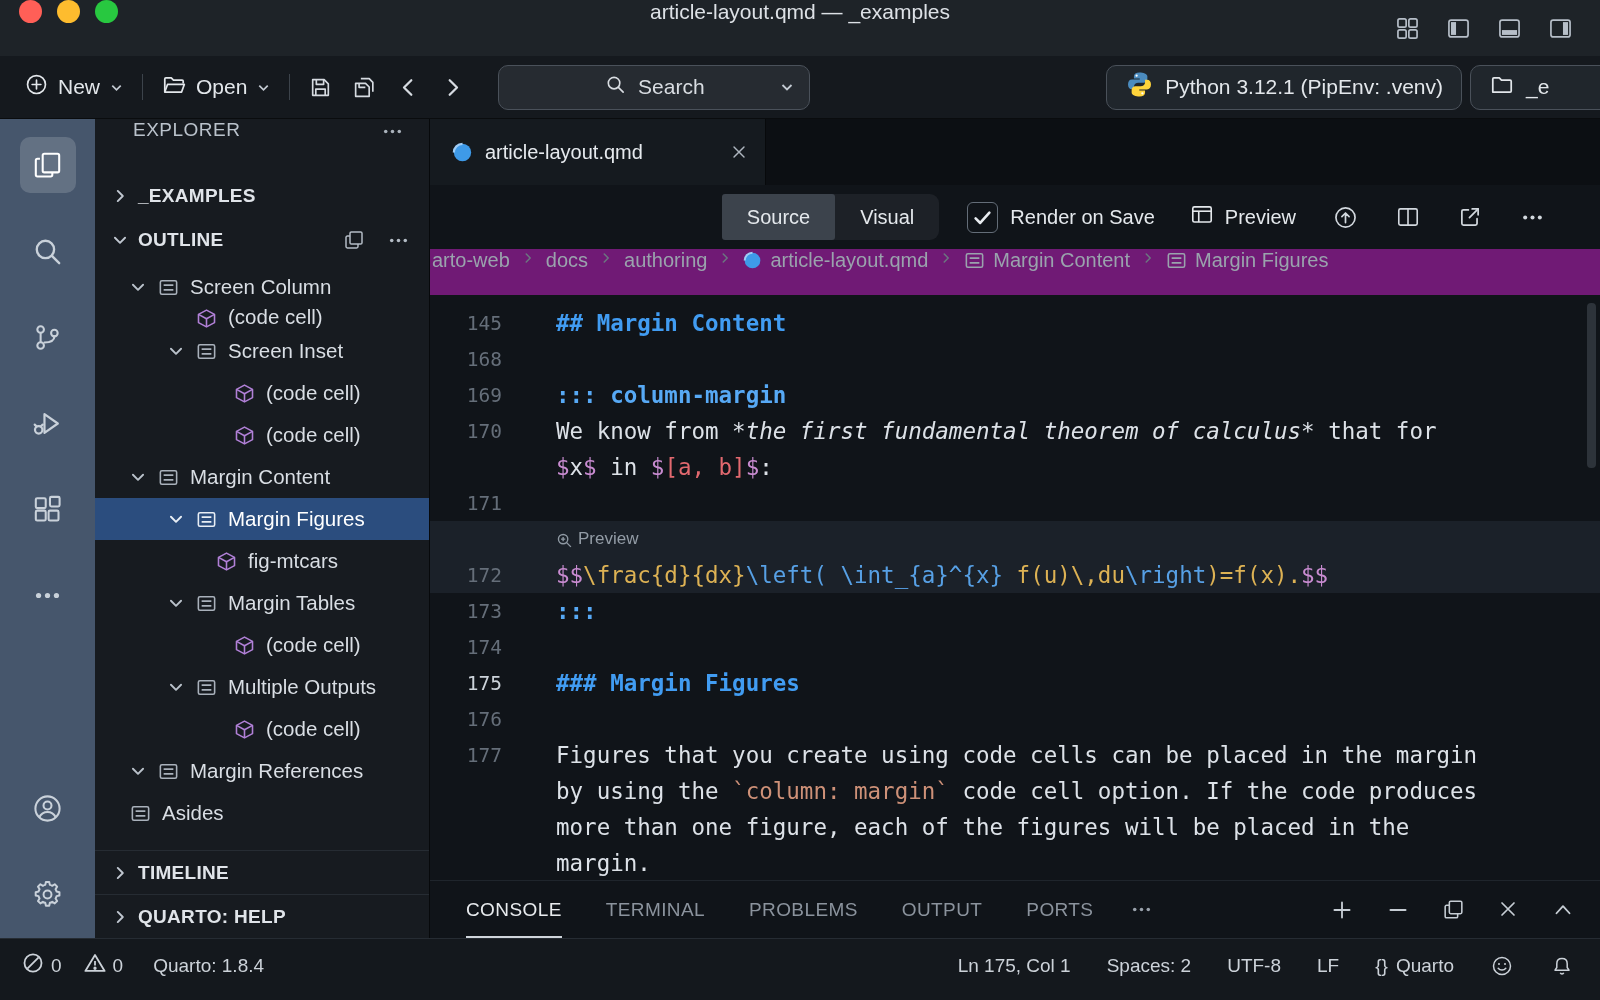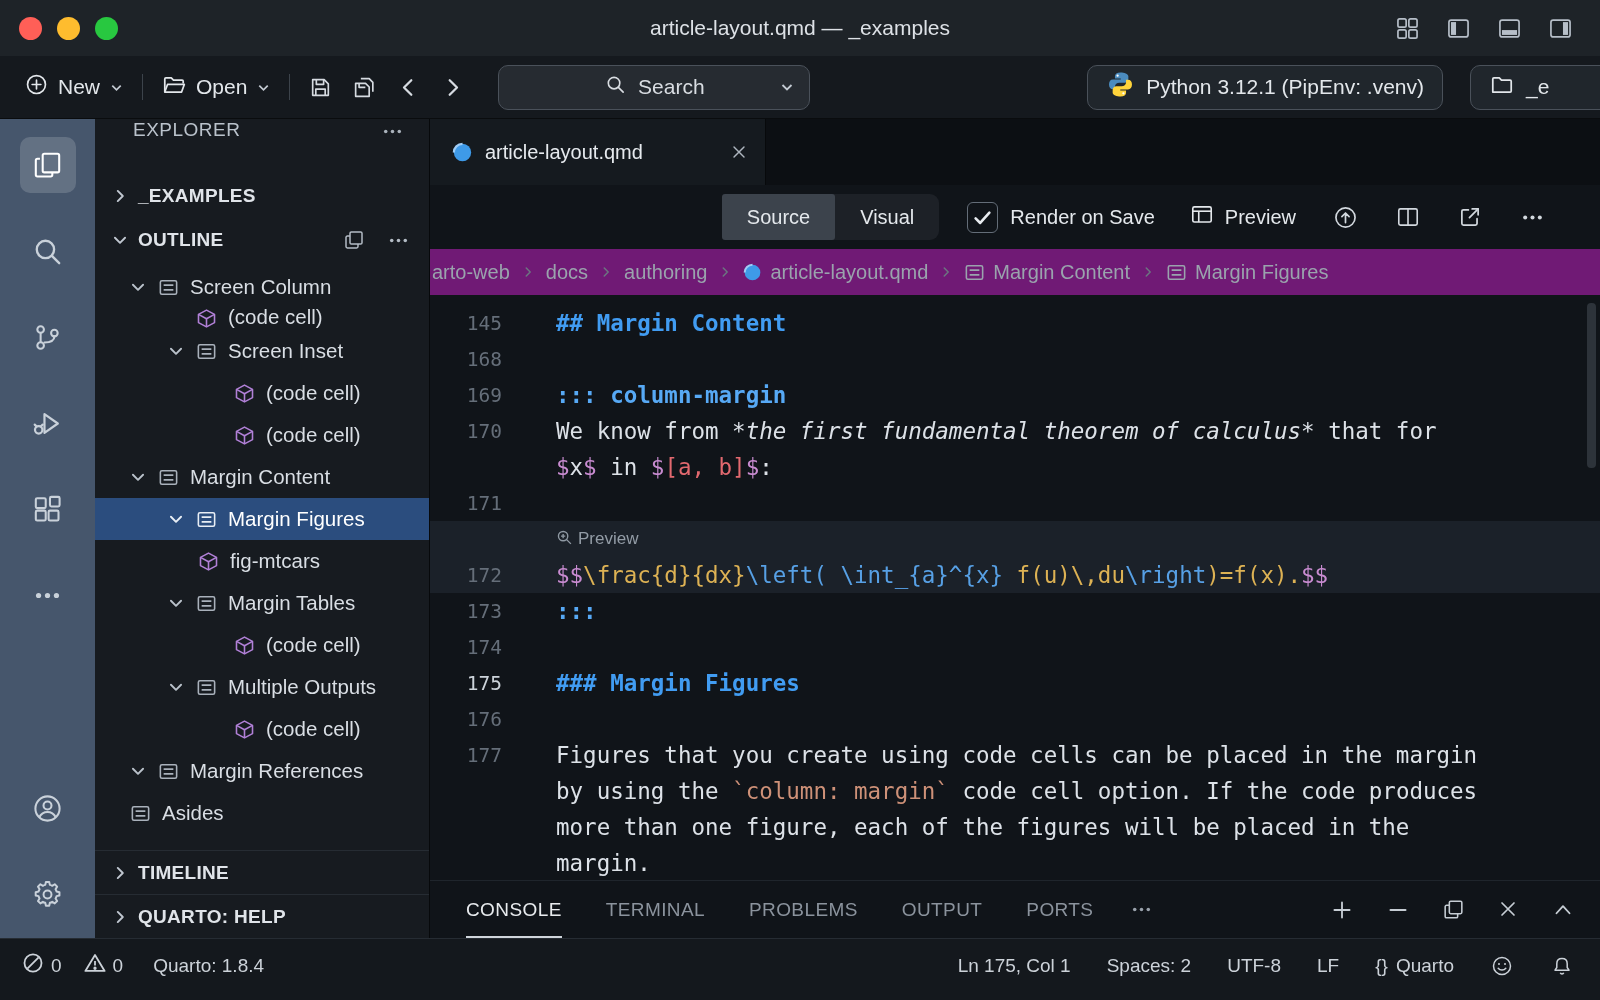--- a/index.html
+++ b/index.html
@@ -1,37 +1,37 @@
 <!DOCTYPE html>
 <html><head>
 <meta charset="utf-8">
 <style>
   *{margin:0;padding:0;box-sizing:border-box}
   html,body{width:1600px;height:1000px;overflow:hidden}
   body{font-family:"Liberation Sans",sans-serif;background:#0c0f12;color:#dde1e6}
   .window{width:1600px;height:1000px;display:flex;flex-direction:column}
 
   
-  .titlebar{height:56px;flex:0 0 56px;background:#1e2328;display:flex;align-items:center;position:relative}
+  .titlebar{height:56px;flex:0 0 56px;background:#1e2328;display:flex;position:relative}
   .traffic{display:flex;gap:15px;margin-left:19px;z-index:2}
   .light{width:23px;height:23px;border-radius:50%;cursor:pointer}
   .light.red{background:#ff5f57}.light.yellow{background:#febc2e}.light.green{background:#28c840}
   .titlebar .wtitle{position:absolute;left:250px;right:250px;text-align:center;color:#dde1e6;font-size:21px}
   .win-icons{margin-left:auto;display:flex;align-items:center;gap:24px;padding-right:26px;color:#b6bec8;z-index:2}
   .win-icons span{display:flex;cursor:pointer}
 
   
   .toolbar{height:63px;flex:0 0 63px;background:#15191e;display:flex;align-items:center;padding-left:14px;border-bottom:1px solid #0a0c0e}
   .tb-btn{display:flex;align-items:center;gap:9px;background:none;border:none;color:#e3e7eb;font-size:21px;font-family:inherit;padding:6px 10px;border-radius:8px;cursor:pointer}
   .tb-btn .caret,.search-pill .caret{display:flex;color:#c3cad2}
   .tb-icon{display:flex;align-items:center;justify-content:center;background:none;border:none;color:#d6dbe1;width:44px;height:46px;cursor:pointer}
   .tb-sep{width:1px;height:26px;background:#3c434b;margin:0 8px}
   .search-pill{width:312px;height:45px;margin-left:24px;background:#262b31;border:1px solid #4a515a;border-radius:10px;display:flex;align-items:center;justify-content:center;gap:11px;color:#d9dde2;font-size:21px;position:relative;cursor:pointer}
   .search-pill .caret{position:absolute;right:14px}
-  .tb-right{margin-left:auto;display:flex;align-items:center;gap:27px}
+  .tb-right{margin-left:auto;display:flex;align-items:center;gap:8px}
   .pill{height:45px;background:#20262c;border:1px solid #4a515a;border-radius:10px;display:flex;align-items:center;gap:11px;padding:0 18px;color:#e3e7eb;font-size:21px;font-family:inherit;cursor:pointer;white-space:nowrap}
   .pill.workspace{width:160px;margin-right:-30px;justify-content:flex-start}
 
   
   .main{flex:1;display:flex;min-height:0}
 
   .activitybar{width:95px;flex:0 0 95px;background:#46566c;display:flex;flex-direction:column;align-items:center;padding:18px 0 12px}
   .act-item{width:56px;height:56px;border-radius:10px;display:flex;align-items:center;justify-content:center;color:#c9d1da;margin-bottom:30px;cursor:pointer}
   .act-item.active{background:rgba(255,255,255,.16);color:#fff}
   .act-spacer{flex:1}
@@ -70,31 +70,31 @@
 
   .ed-toolbar{height:64px;flex:0 0 64px;display:flex;align-items:center;justify-content:flex-end;padding-right:54px;background:#101419}
   .seg{display:flex;background:#1d2127;border-radius:9px;height:46px;align-items:stretch}
   .seg-item{display:flex;align-items:center;padding:0 25px;font-size:20px;color:#e4e8ec;cursor:pointer;border-radius:3px}
   .seg-item.active{background:#3c434c}
   .checkbox{width:31px;height:31px;border:1.5px solid #646d78;border-radius:6px;display:flex;align-items:center;justify-content:center;margin-left:28px;cursor:pointer;flex:0 0 31px}
   .ed-label{font-size:20px;color:#e4e8ec;margin-left:12px;white-space:nowrap}
   .ed-btn{display:flex;align-items:center;gap:10px;background:none;border:none;color:#e4e8ec;font-size:20px;font-family:inherit;margin-left:34px;cursor:pointer;white-space:nowrap}
   .ed-icon{display:flex;color:#d2d8de;margin-left:36px;cursor:pointer}
 
-  .breadcrumbs{height:46px;flex:0 0 46px;display:flex;align-items:center;padding-left:2px;font-size:20px;color:#9aa3ad;overflow:hidden;white-space:nowrap}
+  .breadcrumbs{height:46px;flex:0 0 46px;display:flex;align-items:flex-start;padding-left:2px;font-size:20px;color:#9aa3ad;overflow:hidden;white-space:nowrap}
   .bc-item{display:flex;align-items:center;gap:8px;cursor:pointer}
   .bc-sep{display:flex;color:#6c7681;margin:0 9px}
   .bc-sep svg{transform:scale(.78)}
   .bc-ic{display:flex;color:#9aa3ad}
 
   .code-area{flex:1;min-height:0;position:relative;padding-top:10px;background:#101419;overflow:hidden}
   .code-line{display:flex;height:36px;align-items:center;font-family:"DejaVu Sans Mono","Liberation Mono",monospace;font-size:22.5px;white-space:pre}
   .gutter{width:72px;flex:0 0 72px;text-align:right;color:#656e79;font-size:19.5px}
   .gutter.active{color:#ccd3da}
-  .code-text{padding-left:54px;display:flex;align-items:flex-start}
+  .code-text{padding-left:54px;display:flex;align-items:flex-end}
   .code-line.hl{background:#1b2129}
   .preview-content{color:#939ca6;font-size:17px;font-family:"Liberation Sans",sans-serif;gap:5px}
   .zoom-ic{display:flex;color:#8f99a3}
   .tok-h{color:#419cf2;font-weight:bold}
   .tok-div{color:#57a9f5;font-weight:bold}
   .tok-t{color:#dde2e8}
   .tok-i{color:#dde2e8;font-style:italic}
   .tok-d{color:#c88bd0}
   .tok-br{color:#e2696f}
   .tok-y{color:#ddb254}
@@ -427,21 +427,21 @@
               </svg>
             </span>
             <span class="tree-icon sect">
               <svg viewBox="0 0 16 16" width="21" height="21" fill="none" stroke="currentColor" stroke-width="1.2">
                 <rect x="1.8" y="2.8" width="12.4" height="10.4" rx="1.2"></rect>
                 <path d="M4.3 6.2 h7.4 M4.3 9.8 h7.4"></path>
               </svg>
             </span>
             <span class="tree-label">Margin Figures</span>
           </div>
-          <div class="tree-row" style="padding-left: 68px;">
+          <div class="tree-row" style="padding-left: 68px; margin-left: 18px;">
             <span class="twisty"></span>
             <span class="tree-icon cube">
               <svg viewBox="0 0 16 16" width="21" height="21" fill="none" stroke="currentColor" stroke-width="1.2" stroke-linejoin="round">
                 <path d="M8 1.6 L14.1 4.9 V11.1 L8 14.4 L1.9 11.1 V4.9 Z"></path>
                 <path d="M1.9 4.9 L8 8.2 L14.1 4.9"></path>
                 <path d="M8 8.2 V14.4"></path>
               </svg>
             </span>
             <span class="tree-label">fig-mtcars</span>
           </div>

